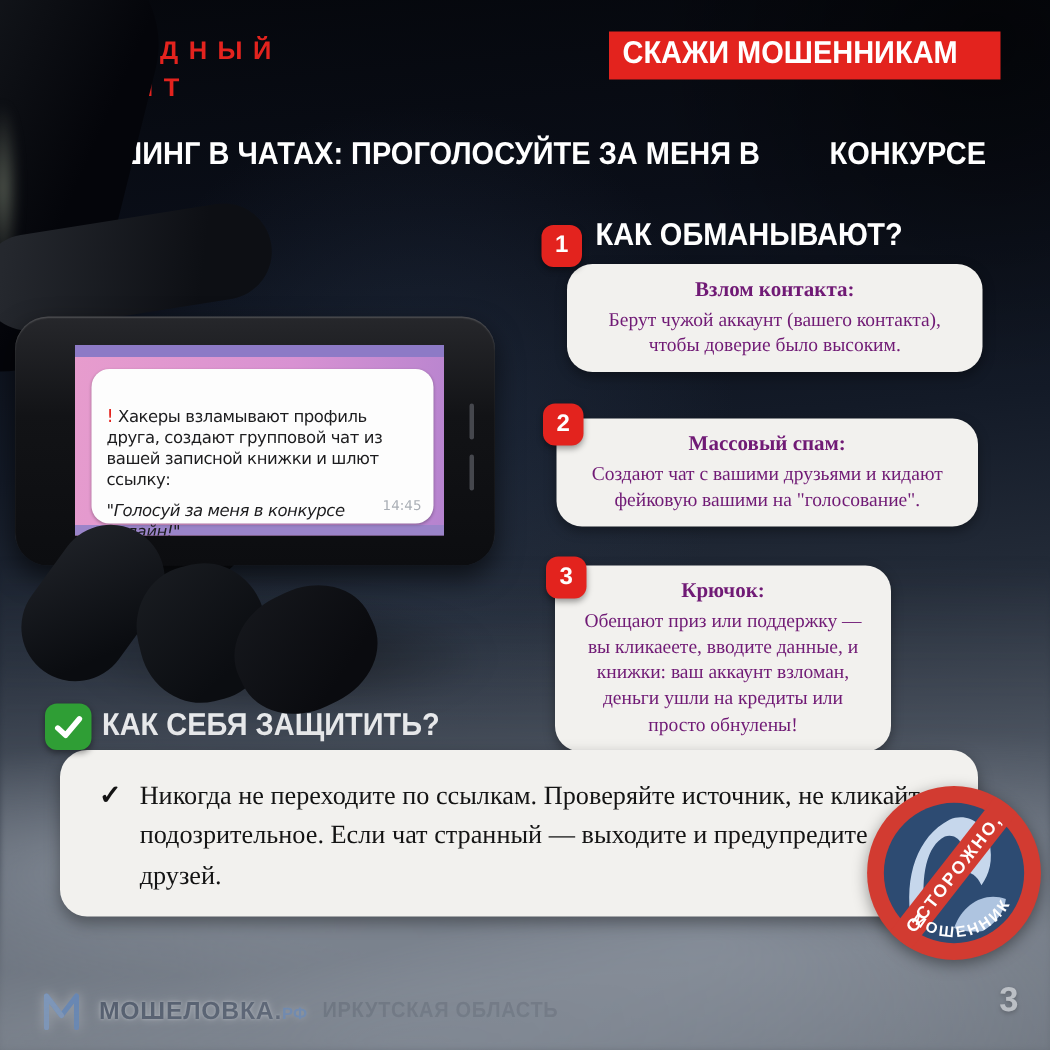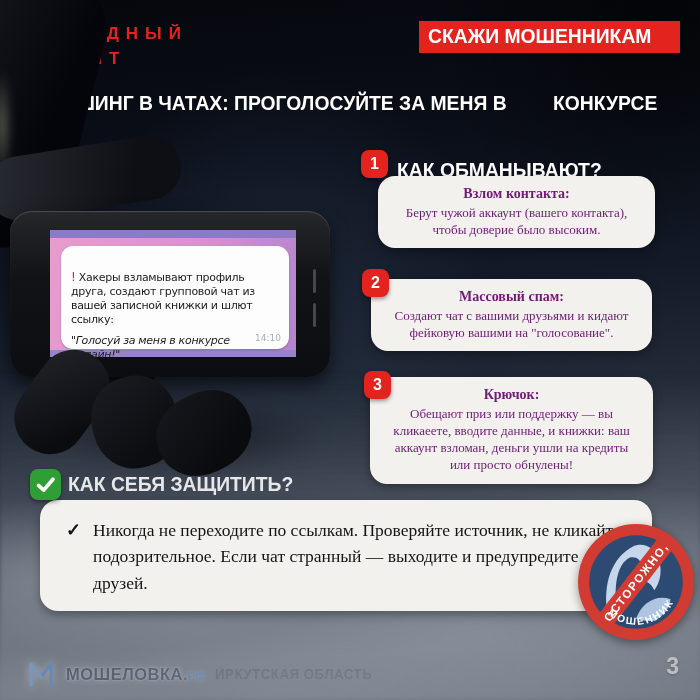--- a/index.html
+++ b/index.html
@@ -16,21 +16,21 @@
       radial-gradient(ellipse 380px 110px at 12% 62%, rgba(190,197,207,0.40), transparent 70%),
       radial-gradient(ellipse 520px 150px at 68% 78%, rgba(160,168,180,0.38), transparent 70%),
       radial-gradient(ellipse 640px 210px at 38% 100%, rgba(140,148,160,0.45), transparent 72%),
       radial-gradient(ellipse 300px 90px at 92% 55%, rgba(150,158,170,0.30), transparent 70%),
       linear-gradient(180deg, rgba(110,118,130,0) 0%, rgba(110,118,130,0.35) 70%, rgba(120,127,137,0.5) 100%);
     filter:blur(2px);}
   
   .brand{position:absolute;left:30px;top:21px;color:#e3231e;font-weight:bold;
     font-size:17px;line-height:25px;letter-spacing:7px;}
   .redbox{position:absolute;background:#e3231e;color:#fff;font-weight:bold;}
-  .slogan-top{right:20px;top:21px;font-size:21px;padding:3px 9px 5px;}
+  .slogan-top{right:33px;top:21px;font-size:21px;padding:3px 9px 5px;}
   .slogan-bot{right:27px;top:56px;font-size:27px;padding:2px 9px 4px;}
   .cond{display:inline-block;transform:scaleX(0.92);transform-origin:left center;white-space:nowrap;}
   .cond-r{display:inline-block;transform:scaleX(0.92);transform-origin:right center;white-space:nowrap;}
   
   .title-bar{position:absolute;left:30px;top:94px;width:7px;height:46px;background:#e3231e;}
   .page-title{position:absolute;left:45px;top:91px;color:#fff;font-weight:bold;
     font-size:21px;line-height:24px;}
   
   .shape{position:absolute;}
   .glove-arm{left:-48px;top:-40px;width:135px;height:290px;border-radius:70px;
@@ -128,46 +128,46 @@
     <div class="phone-screen">
       <div class="chat-strip-top"></div>
       <div class="chat-strip-bot"></div>
       <div class="chat-bubble">
         <div class="bubble-inner">
           <span class="warn-mark">!</span>
           <span>Хакеры взламывают профиль друга, создают групповой чат из вашей записной книжки и шлют ссылку:</span>
           <div class="msg-quote">"Голосуй за меня в конкурсе онлайн!"</div>
           <div class="msg-final">Звучит невинно? Это развод!</div>
         </div>
-        <div class="chat-time">14:10</div>
+        <div class="chat-time">14:45</div>
       </div>
     </div>
   </div>
 
   <div class="shape glove-thumb" style="z-index:3;"></div>
   <div class="shape glove-f1" style="z-index:3;"></div>
   <div class="shape glove-f2" style="z-index:3;"></div>
 
   <div class="numbox" style="left:361px;top:150px;">1</div>
-  <div class="sec-heading" style="left:397px;top:158px;">
+  <div class="sec-heading" style="left:397px;top:145px;">
     <span class="cond">КАК ОБМАНЫВАЮТ?</span>
   </div>
   <div class="card" style="left:378px;top:176px;width:277px;">
     <div class="card-title">Взлом контакта:</div>
     <div class="card-text">Берут чужой аккаунт (вашего контакта), чтобы доверие было высоким.</div>
   </div>
 
   <div class="numbox" style="left:362px;top:269px;">2</div>
   <div class="card" style="left:371px;top:279px;width:281px;">
     <div class="card-title">Массовый спам:</div>
     <div class="card-text">Создают чат с вашими друзьями и кидают фейковую вашими на "голосование".</div>
   </div>
 
   <div class="numbox" style="left:364px;top:371px;">3</div>
-  <div class="card" style="left:370px;top:377px;width:283px;">
+  <div class="card" style="left:370px;top:377px;width:224px;">
     <div class="card-title">Крючок:</div>
     <div class="card-text">Обещают приз или поддержку — вы кликаеете, вводите данные, и книжки: ваш аккаунт взломан, деньги ушли на кредиты или просто обнулены!</div>
   </div>
 
   <div class="greenbox">
     <svg width="21" height="21" viewBox="0 0 24 24">
         <path d="M4,13 L10,18.5 L20.5,6" fill="none" stroke="#ffffff" stroke-width="4.2" stroke-linecap="round" stroke-linejoin="round"></path>
       </svg>
   </div>
   <div class="sec-heading" style="left:68px;top:472px;">

